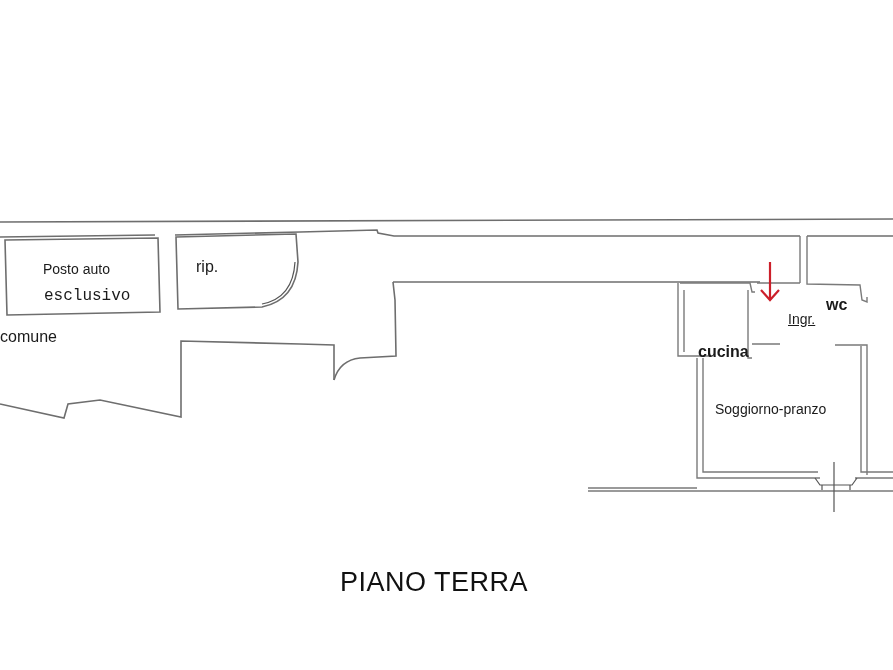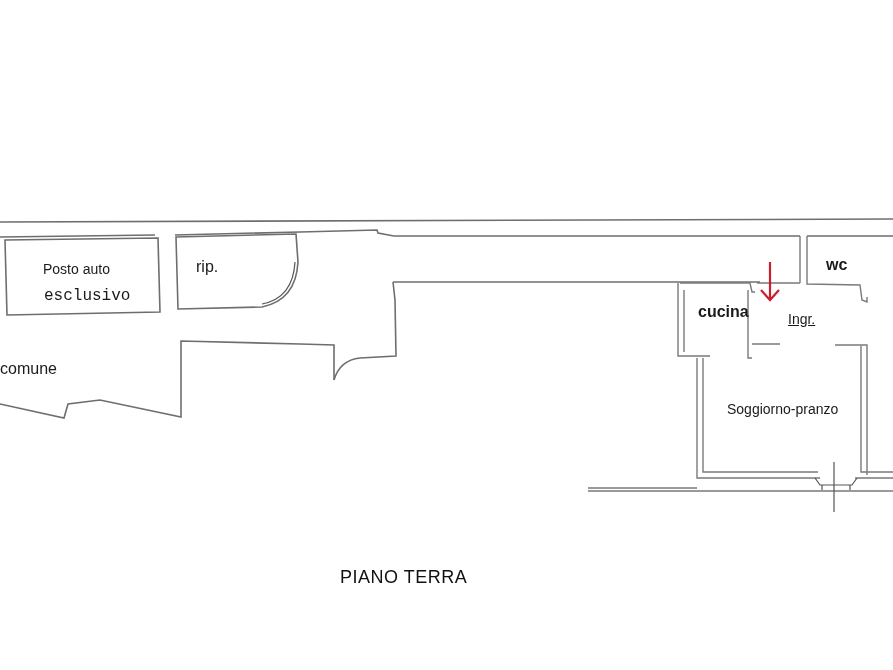--- a/index.html
+++ b/index.html
@@ -4,22 +4,22 @@
 <style>
   html, body { margin: 0; padding: 0; background: #ffffff; }
   body { width: 893px; height: 670px; position: relative; overflow: hidden; font-family: "Liberation Sans", sans-serif; }
   svg.plan { position: absolute; left: 0; top: 0; }
   .wall { fill: none; stroke: #6e6e6e; stroke-width: 1.6; stroke-linejoin: miter; }
   .wall2 { fill: none; stroke: #7a7a7a; stroke-width: 1.4; }
   .thin { fill: none; stroke: #555; stroke-width: 1.2; }
   .lbl { position: absolute; color: #1a1a1a; white-space: nowrap; }
   .lbl.sm { font-size: 14px; }
   .lbl.md { font-size: 16px; }
-  .lbl.bold { font-weight: bold; }
-  .title { position: absolute; left: 340px; top: 567px; font-size: 18px; color: #111; letter-spacing: 0.5px; }
+  .lbl.bold { font-weight: bold; margin-top: 40px; }
+  .title { position: absolute; left: 340px; top: 567px; font-size: 27px; color: #111; letter-spacing: 0.5px; }
 </style>
 </head>
 <body>
 
 <svg class="plan" width="893" height="670" viewBox="0 0 893 670" xmlns="http://www.w3.org/2000/svg">
 
   <path class="wall" d="M0 222 L893 219"></path>
 
   <path class="wall" d="M0 237 L155 235 M175 235 L300 232 L377 230 L378 233 L394 236 L800 236 M807 236 L893 236"></path>
 
@@ -46,19 +46,19 @@
 
   <g>
     <path d="M770 262 L770 300" stroke="#cc1f2a" stroke-width="2.2" fill="none"></path>
     <path d="M761 290 L770 300 L779 290" stroke="#cc1f2a" stroke-width="2.2" fill="none"></path>
   </g>
 </svg>
 
 <div class="lbl sm" style="left:43px; top:261px;">Posto auto</div>
 <div class="lbl md" style="left:44px; top:287px;font-family:Liberation Mono, monospace;">esclusivo</div>
 <div class="lbl md" style="left:196px; top:258px;">rip.</div>
-<div class="lbl md" style="left:0px; top:360px;">comune</div>
+<div class="lbl md" style="left:0px; top:328px;">comune</div>
 <div class="lbl md bold" style="left:826px; top:256px;">wc</div>
 <div class="lbl md bold" style="left:686px; top:303px;padding-left:12px;">cucina</div>
 <div class="lbl sm" style="left:788px; top:311px;text-decoration:underline;">Ingr.</div>
-<div class="lbl sm" style="left:715px; top:401px;margin-left:12px;">Soggiorno-pranzo</div>
+<div class="lbl sm" style="left:715px; top:401px;">Soggiorno-pranzo</div>
 
 <div class="title">PIANO TERRA</div>
 
 </body></html>

